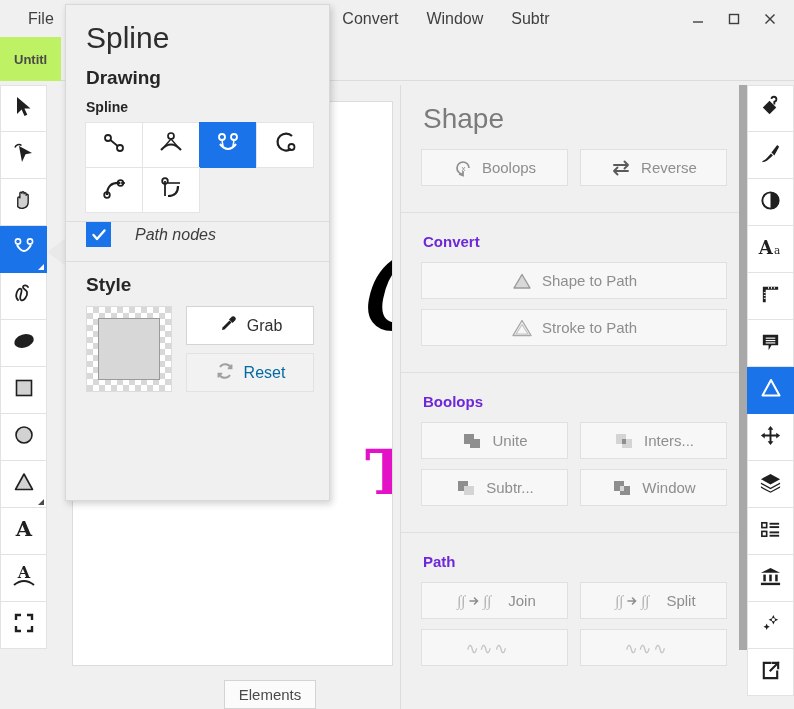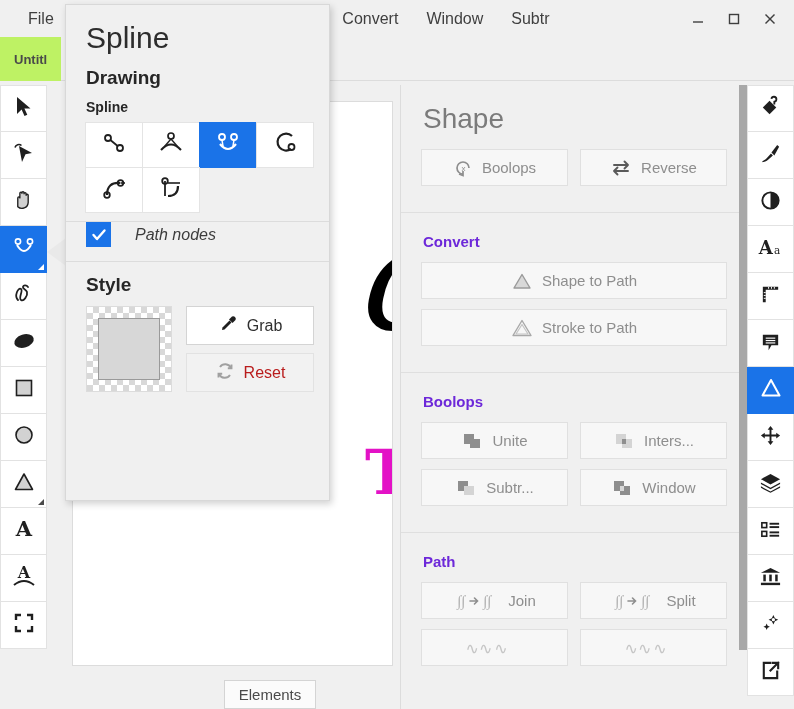--- a/index.html
+++ b/index.html
@@ -183,21 +183,21 @@
     background-color: #ffffff;
     display: flex; align-items: center; justify-content: center;
   }
   #swatch-inner { width: 62px; height: 62px; background: #d7d7d7; border: 1px solid #9a9a9a; }
   .style-btns { display: flex; flex-direction: column; gap: 8px; width: 128px; }
   .sbtn {
     height: 39px; display: flex; align-items: center; justify-content: center; gap: 9px;
     font-size: 16px;
   }
   .sbtn.enabled { background: #ffffff; border: 1px solid #d4d4d4; color: #303030; }
-  .sbtn.disabled { background: #f2f2f2; border: 1px solid #e2e2e2; color: #b91c1c; }
+  .sbtn.disabled { background: #f2f2f2; border: 1px solid #e2e2e2; color: #0369a1; }
 </style>
 </head>
 <body>
 
 <div id="app">
 
   <div id="menubar">
     <div class="menu-item">File</div>
     <div class="menu-item">Edit</div>
     <div class="menu-item">Object</div>

